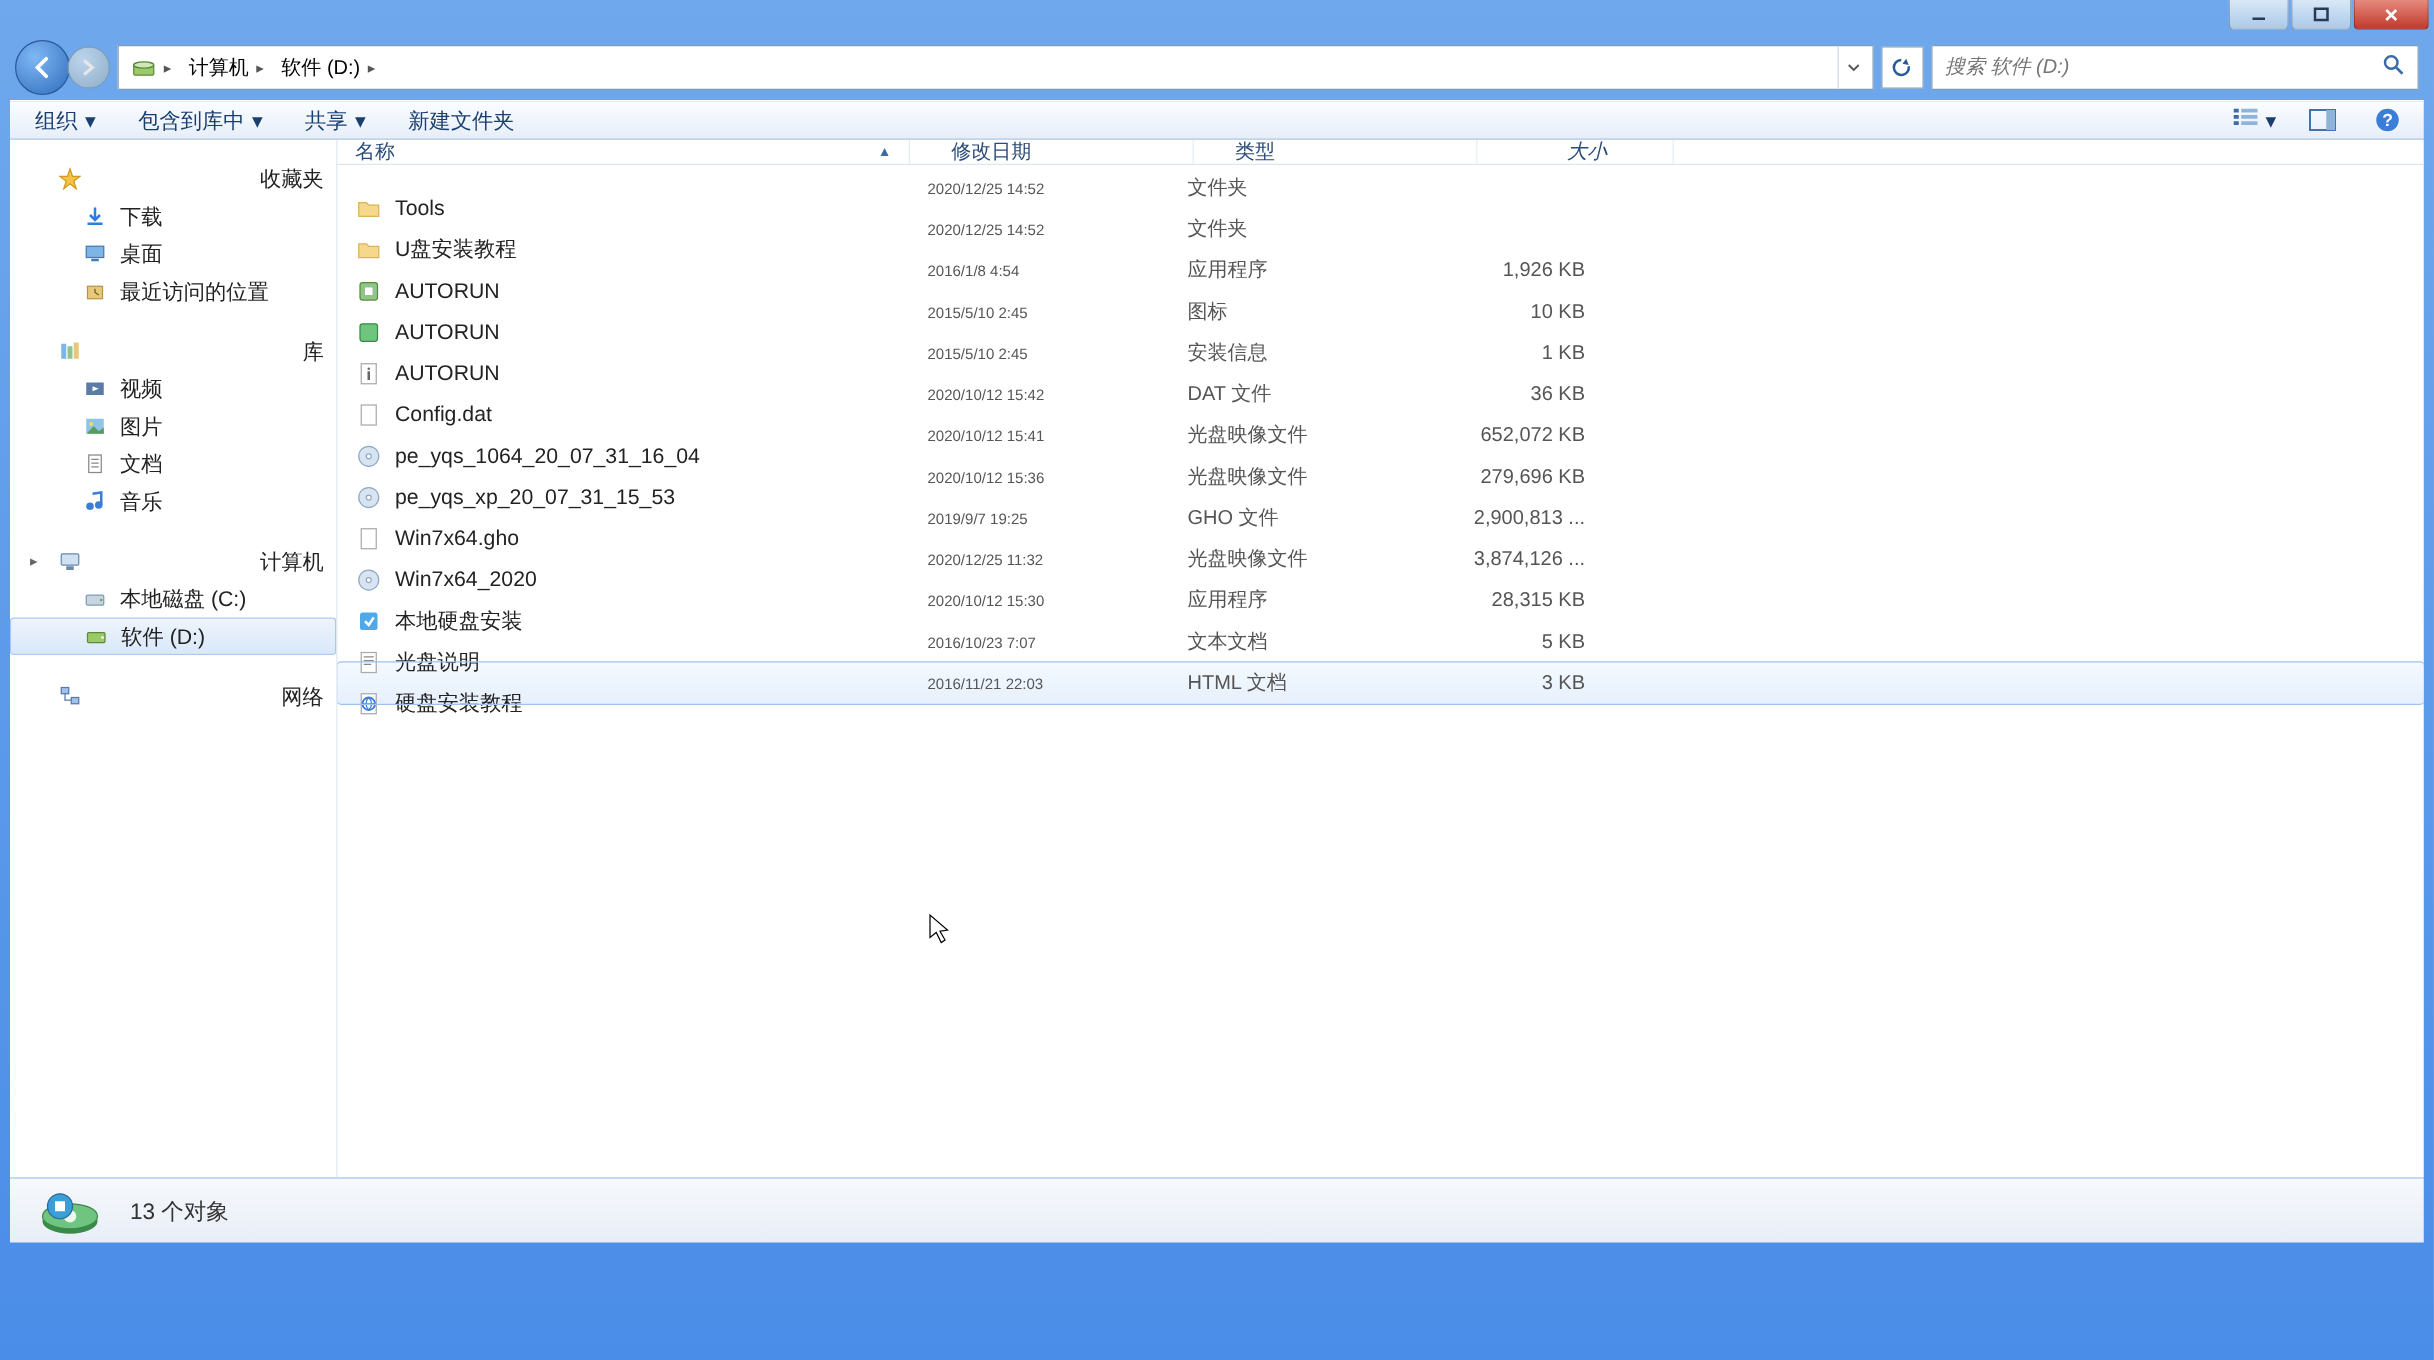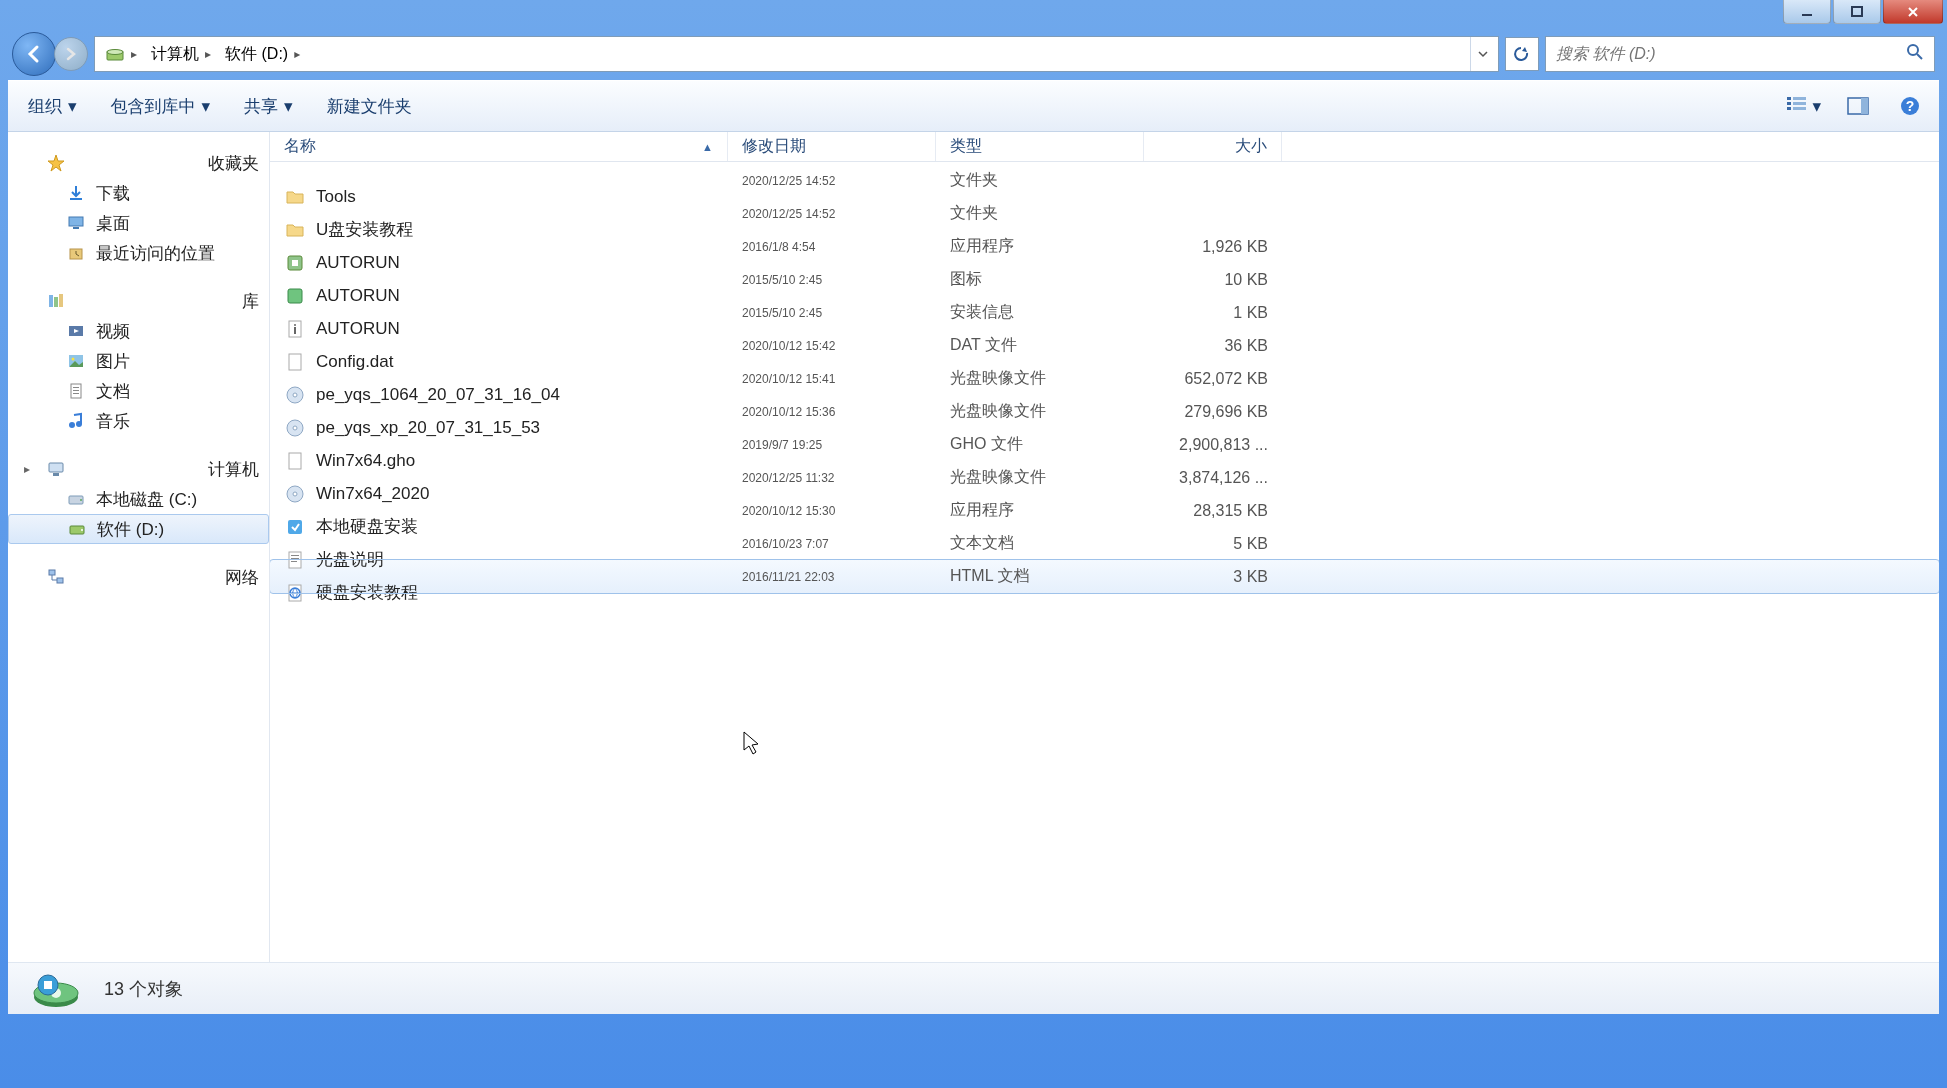--- a/index.html
+++ b/index.html
@@ -16,42 +16,42 @@
 .nav-back { width:44px; height:44px; border-radius:50%; background: radial-gradient(circle at 35% 30%, #7fb7f5, #2f6dbb); border:1px solid #2a5a9a; display:flex; align-items:center; justify-content:center; cursor:pointer; }
 .nav-fwd { width:34px; height:34px; border-radius:50%; background: radial-gradient(circle at 35% 30%, #bcd4ec, #8faec8); border:1px solid #7f9cb8; margin-left:-2px; display:flex; align-items:center; justify-content:center; }
 .addr-bar { flex:1; height:36px; background:#fff; border:1px solid #7f9cb8; display:flex; align-items:center; padding:0 4px; gap:2px; }
 .crumb { display:flex; align-items:center; height:100%; padding: 0 6px; gap:6px; cursor:pointer; }
 .crumb-sep { color:#555; font-size:12px; }
 .crumb-icon { width:20px; height:20px; display:flex; align-items:center; justify-content:center; }
 .addr-dd { width:24px; height:34px; display:flex; align-items:center; justify-content:center; border-left:1px solid #ccd8e8; cursor:pointer; }
 .addr-refresh { width:34px; height:34px; border:1px solid #7f9cb8; background:#fff; display:flex; align-items:center; justify-content:center; cursor:pointer; }
 .search-box { width:390px; height:36px; background:#fff; border:1px solid #7f9cb8; display:flex; align-items:center; padding:0 10px; }
 .search-box input { flex:1; border:none; outline:none; font-style:italic; color:#0f172a; font-size:16px; }
-.toolbar { height:52px; background: linear-gradient(180deg,#fbfdff,#e6eef9); border-top:1px solid #fff; border-bottom:1px solid #c4d4e8; display:flex; align-items:center; padding: 0 14px; gap:22px; color:#1a3e6e; font-size:17px; margin:0 8px;justify-content:space-between; }
+.toolbar { height:32px; background: linear-gradient(180deg,#fbfdff,#e6eef9); border-top:1px solid #fff; border-bottom:1px solid #c4d4e8; display:flex; align-items:center; padding: 0 14px; gap:22px; color:#1a3e6e; font-size:17px; margin:0 8px;justify-content:space-between; }
 .tb-item { display:flex; align-items:center; gap:6px; cursor:pointer; padding:4px 6px; }
 .tb-spacer { flex:1; }
 .tb-iconbtn { width:30px; height:30px; display:flex; align-items:center; justify-content:center; cursor:pointer; }
 .tb-view { display:flex; align-items:center; cursor:pointer; }
 .tb-view .dd { margin-left:4px; }
 .content-area { display:flex; height: 830px; background:#fff; margin:0 8px; }
 .sidebar { width:262px; border-right:1px solid #e1e7f0; padding: 12px 0; overflow:auto; font-size:17px; color:#222; }
 .nav-group { padding: 4px 0 14px 0; }
 .nav-head, .nav-item { display:flex; align-items:center; gap:10px; padding: 4px 10px 4px 38px; cursor:pointer; position:relative; height:30px; }
 .nav-head { padding-left:38px;justify-content:space-between; }
 .nav-item { padding-left:58px; }
 .nav-item.sel { background: linear-gradient(180deg,#eef4fc,#d9e8fa); border:1px solid #aac9ee; border-radius:3px; }
 .tree-arrow { position:absolute; left:16px; font-size:12px; color:#666; }
 .nav-ic { width:20px; height:20px; display:flex; align-items:center; justify-content:center; }
 .filepane { flex:1; overflow:auto; }
-.col-headers { display:flex; border-bottom:1px solid #e0e6ef; height:30px; align-items:center; font-size:16px; color:#2a4c7a; }
+.col-headers { display:flex; border-bottom:1px solid #e0e6ef; height:20px; align-items:center; font-size:16px; color:#2a4c7a;gap:19px; }
 .col { padding: 0 14px; border-right:1px solid #e6ebf3; height:100%; display:flex; align-items:center; cursor:pointer; }
 .col-name { width:458px; }
 .col-date { width:208px; }
 .col-type { width:208px; }
-.col-size { width:138px; justify-content:flex-end; }
+.col-size { width:138px; justify-content:center;font-style:italic; }
 .sort-ind { margin-left:auto; font-size:11px; color:#3a6aa8; }
 .file-rows { padding-top:2px; }
 .file-row { display:flex; align-items:center; height:33px; font-size:17px; color:#222; cursor:pointer; }
 .file-row.sel { background: linear-gradient(180deg,#f4f9ff,#e6f0fc); outline:1px solid #9fc2ea; border-radius:3px; }
 .cell-name { width:458px; padding-left:14px; display:flex; align-items:center; gap:10px;margin-top:32px; }
 .cell-date { width:208px; padding-left:14px; color:#555; font-size:12px; }
 .cell-type { width:208px; padding-left:14px; color:#555; font-size:16px; }
 .cell-size { width:138px; padding-right:14px; text-align:right; color:#555; font-size:16px; }
 .f-ic { width:22px; height:22px; display:flex; align-items:center; justify-content:center; }
 .statusbar { height: 52px; background: linear-gradient(180deg,#f6f9fd,#e8eef7); display:flex; align-items:center; padding-left: 20px; gap:20px; margin:0 8px; border-top:1px solid #dfe7f1; font-size:18px; color:#333; }

